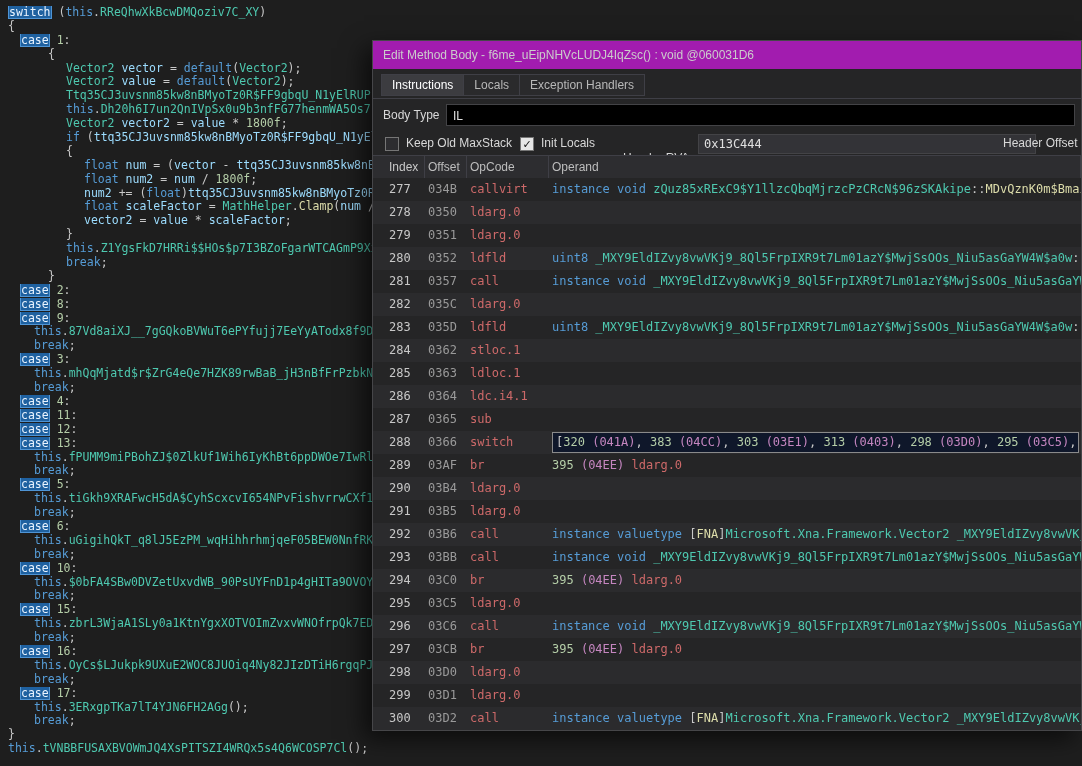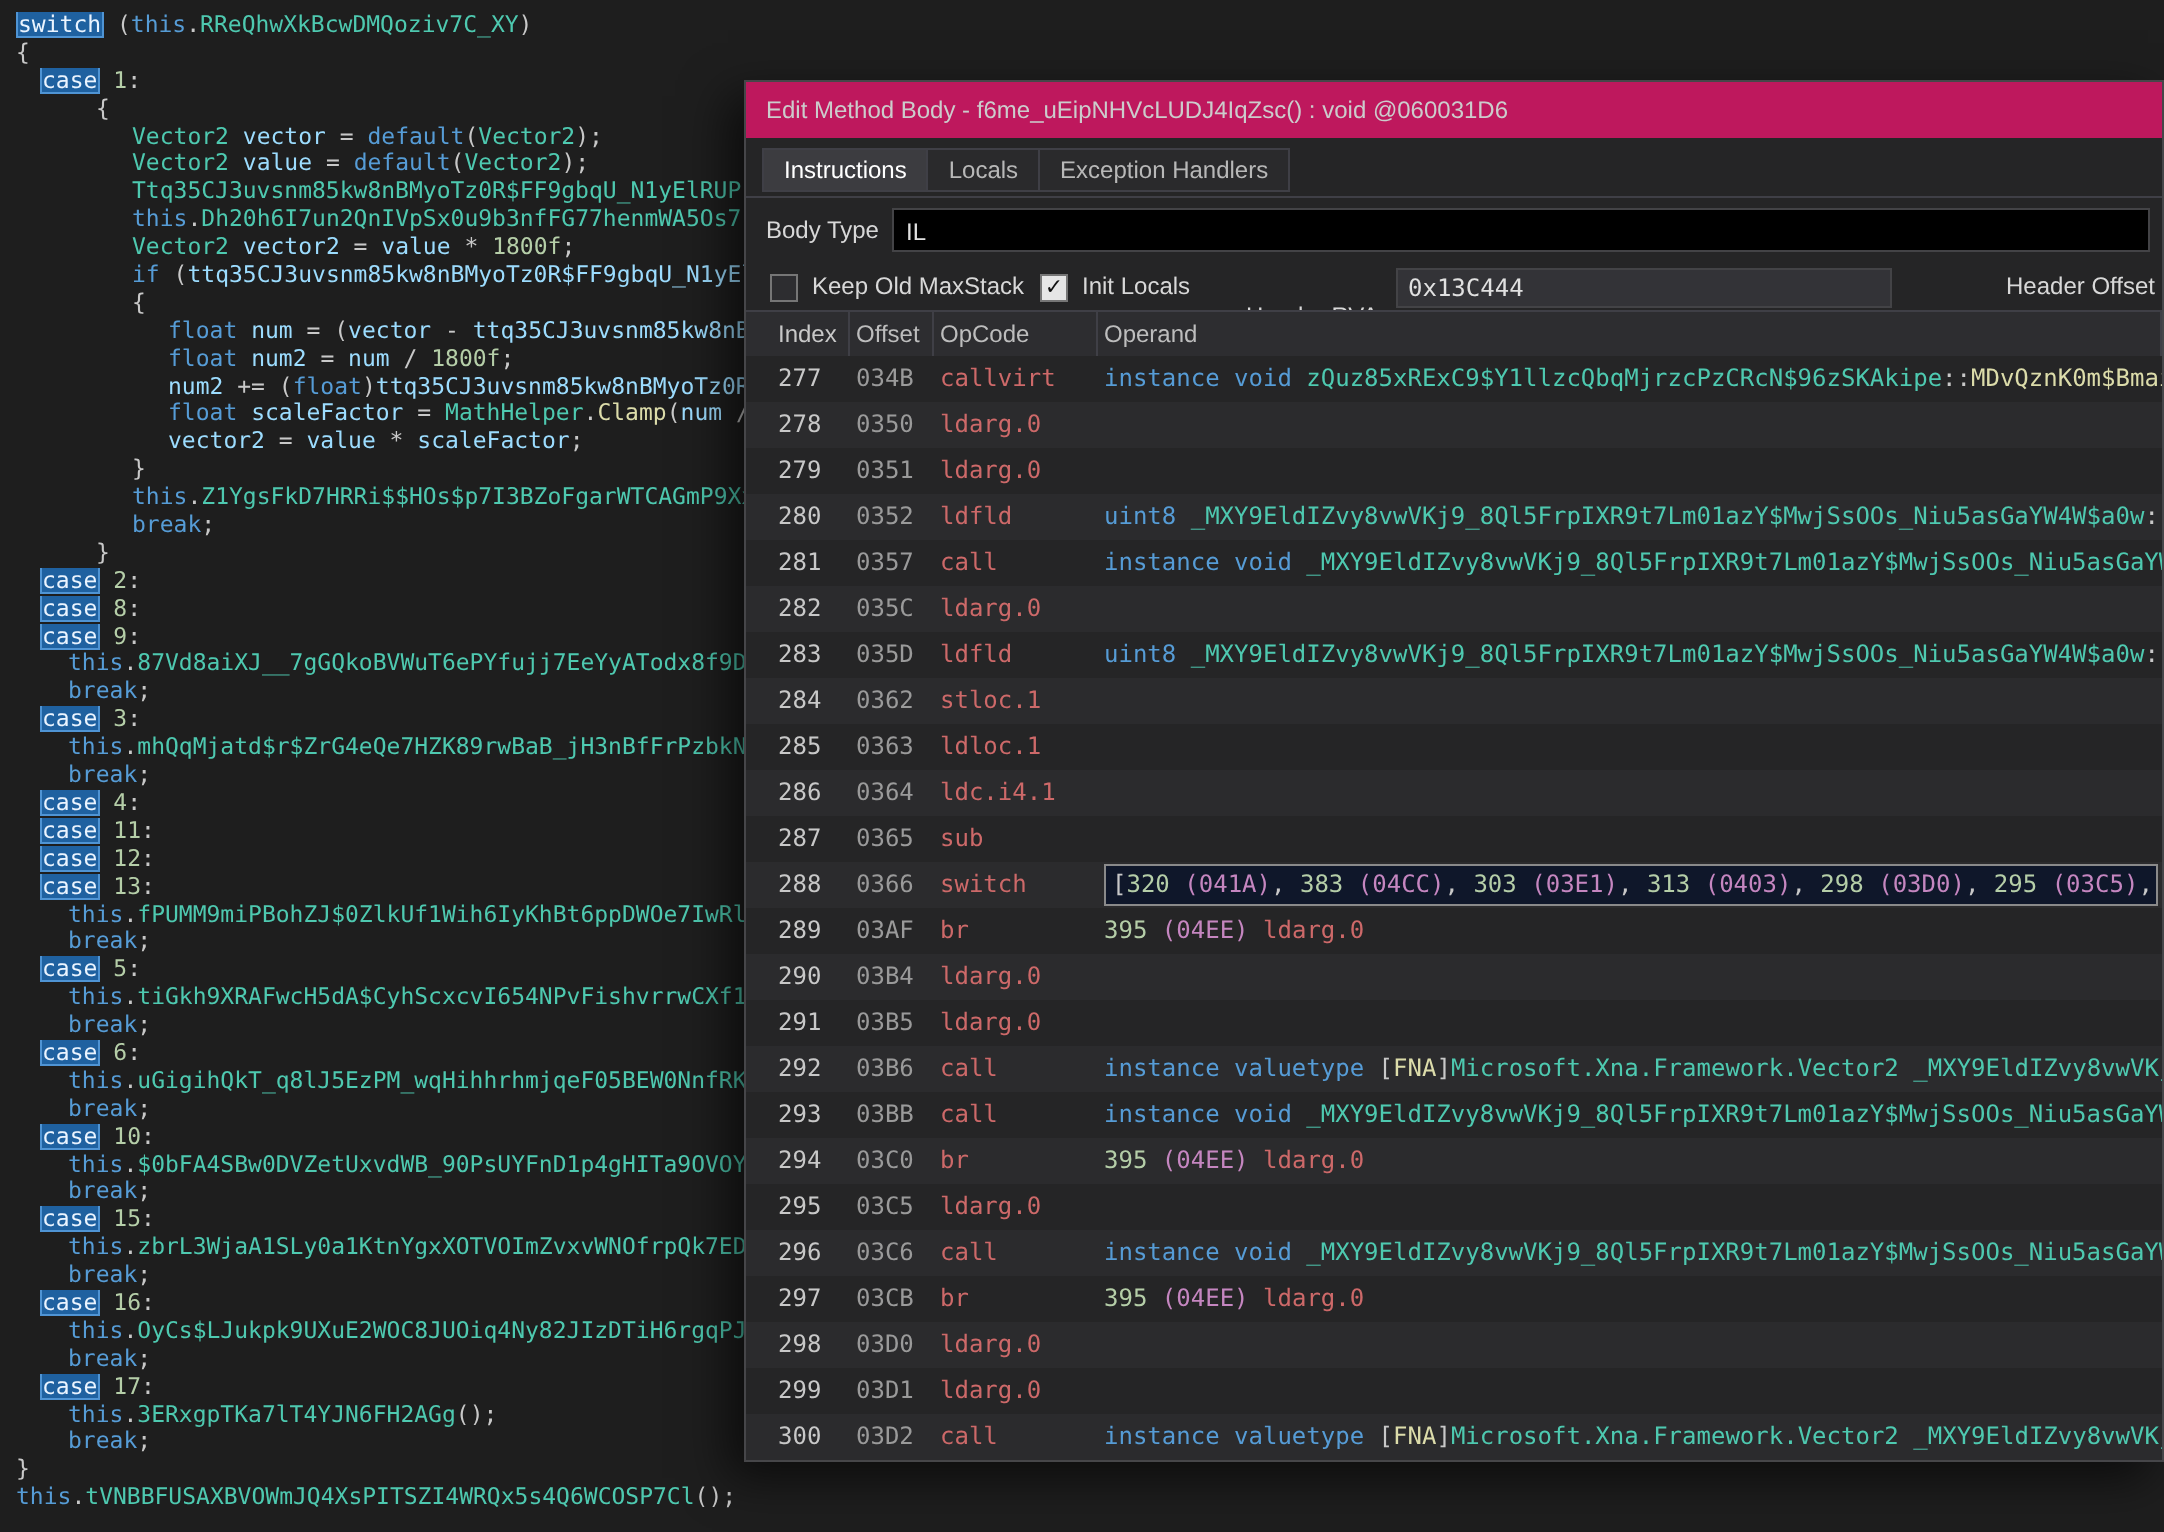--- a/index.html
+++ b/index.html
@@ -18,34 +18,34 @@
   .c-n{color:#b5cea8}
   .c-m{color:#dcdcaa}
   .c-h{color:#c586c0}
   .c-op{color:#cd6969}
   .c-hl{background:#1f61a0;color:#eaf4ff;padding:0 1px;box-shadow:inset 0 0 0 1px #4f94d4;}
   
   #dialog{position:absolute;left:372px;top:40px;right:0;height:691px;z-index:10;
           background:#252526;border:1px solid #464649;box-sizing:border-box;
           box-shadow:-8px 8px 22px rgba(0,0,0,.6);color:#d0d0d0;font-size:12px;}
   #dlg-title{position:absolute;top:0;left:0;right:0;height:28px;line-height:28px;
-             background:#be185d;color:#cccccc;padding-left:10px;white-space:nowrap;overflow:hidden;}
+             background:#a21caf;color:#cccccc;padding-left:10px;white-space:nowrap;overflow:hidden;}
   #dlg-tabs{position:absolute;top:33px;left:8px;display:flex;}
   .tab{padding:3px 10px;color:#b8b8b8;background:#2a2a2c;border:1px solid #3f3f46;border-right:none;cursor:default;}
   .tab:last-child{border-right:1px solid #3f3f46;}
   .tab.active{background:#3c3c40;color:#ffffff;}
   #tabs-underline{position:absolute;top:57px;left:0;right:0;border-top:1px solid #3f3f46;}
   .dlg-label{position:absolute;color:#d8d8d8;white-space:nowrap;}
   #body-type-select{position:absolute;top:63px;left:73px;right:6px;height:22px;line-height:22px;
                     background:#000000;border:1px solid #434346;box-sizing:border-box;
                     padding-left:6px;color:#e0e0e0;}
   .cb{position:absolute;width:14px;height:14px;box-sizing:border-box;border:1px solid #767676;
       background:#2d2d30;text-align:center;line-height:13px;font-size:11px;color:#111;}
   .cb.checked{background:#e6e6e6;}
-  #header-rva-input{position:absolute;top:93px;left:325px;width:248px;height:20px;box-sizing:border-box;
+  #header-rva-input{position:absolute;top:93px;left:325px;width:338px;height:20px;box-sizing:border-box;
                     background:#333337;border:1px solid #434346;color:#e0e0e0;
                     font-family:"DejaVu Sans Mono",monospace;font-size:12px;padding:0 5px;outline:none;}
   
   .grid-cols{display:grid;grid-template-columns:44px 42px 82px 1fr;padding-left:8px;}
   #grid-header{position:absolute;top:114px;left:0;right:0;height:22px;line-height:22px;
                background:#2d2d30;border-top:1px solid #3f3f46;border-bottom:1px solid #3f3f46;color:#bdbdbd;}
   #grid-header .gcell{border-right:1px solid #3f3f46;}
   #grid-body{position:absolute;top:137px;left:0;right:0;bottom:0;overflow:hidden;}
   .grow{height:23px;line-height:23px;font-family:"DejaVu Sans Mono",monospace;font-size:12px;background:#252526;}
   .grow.alt{background:#2b2b2d;}

